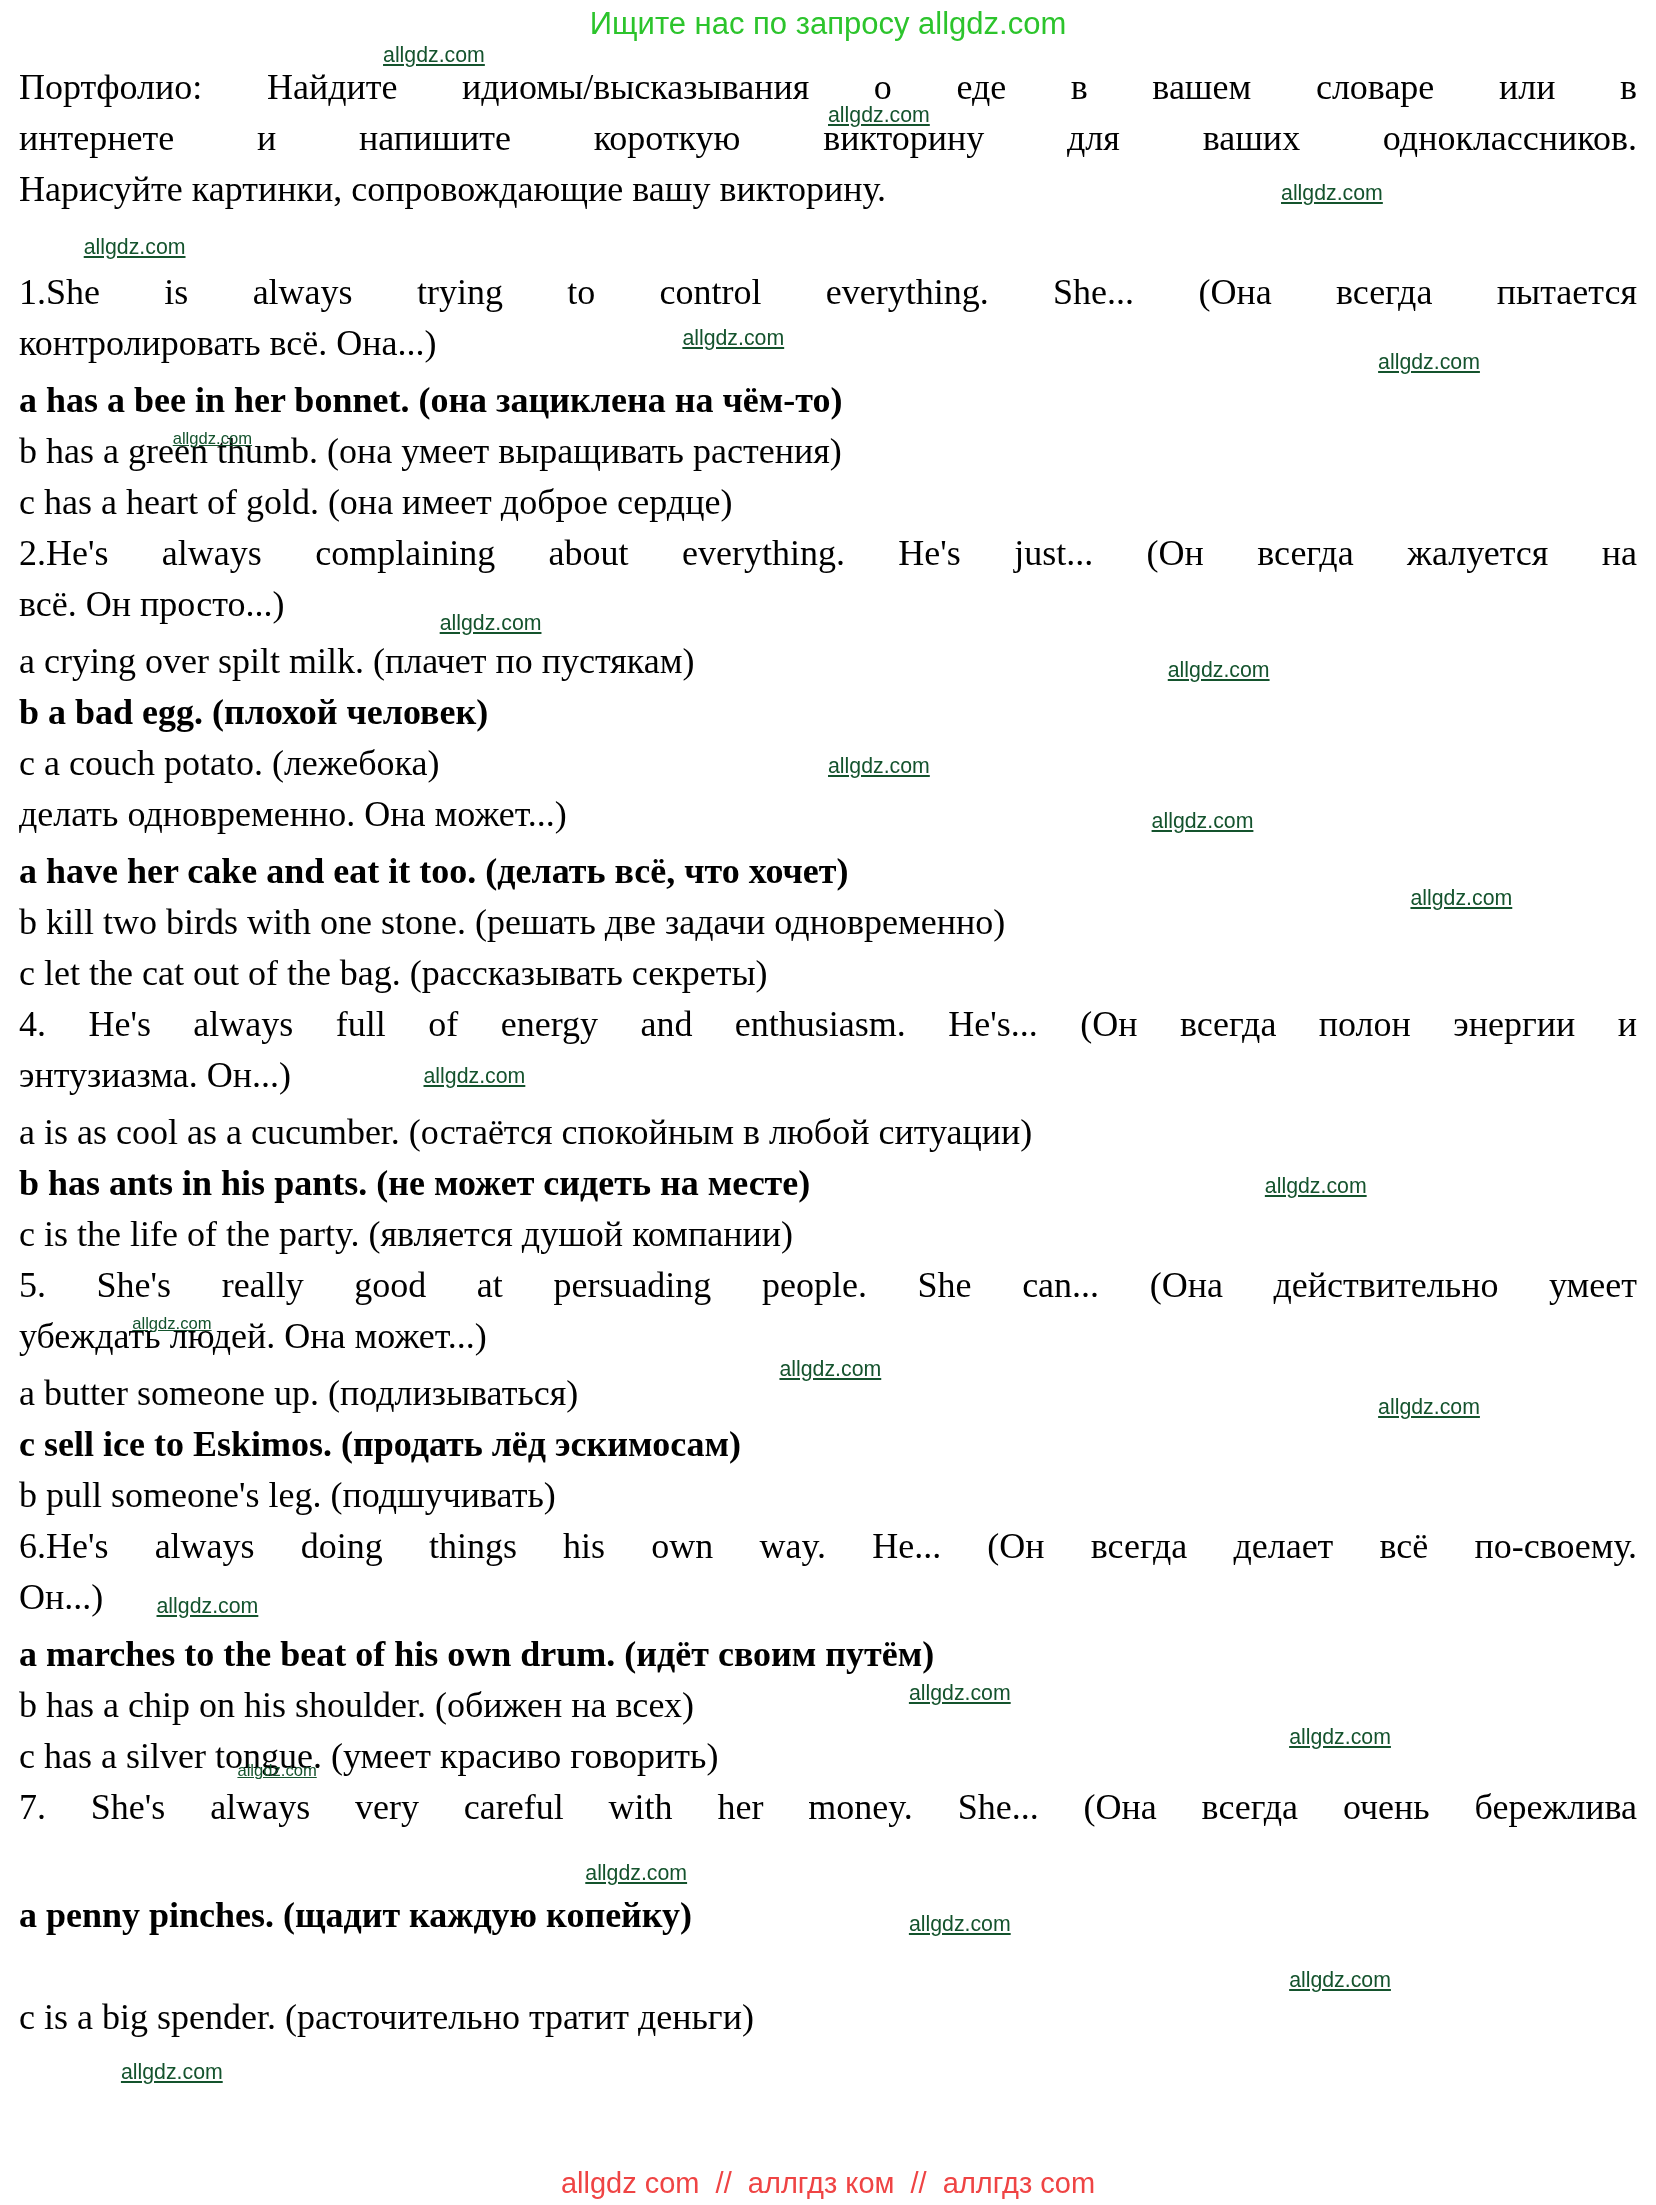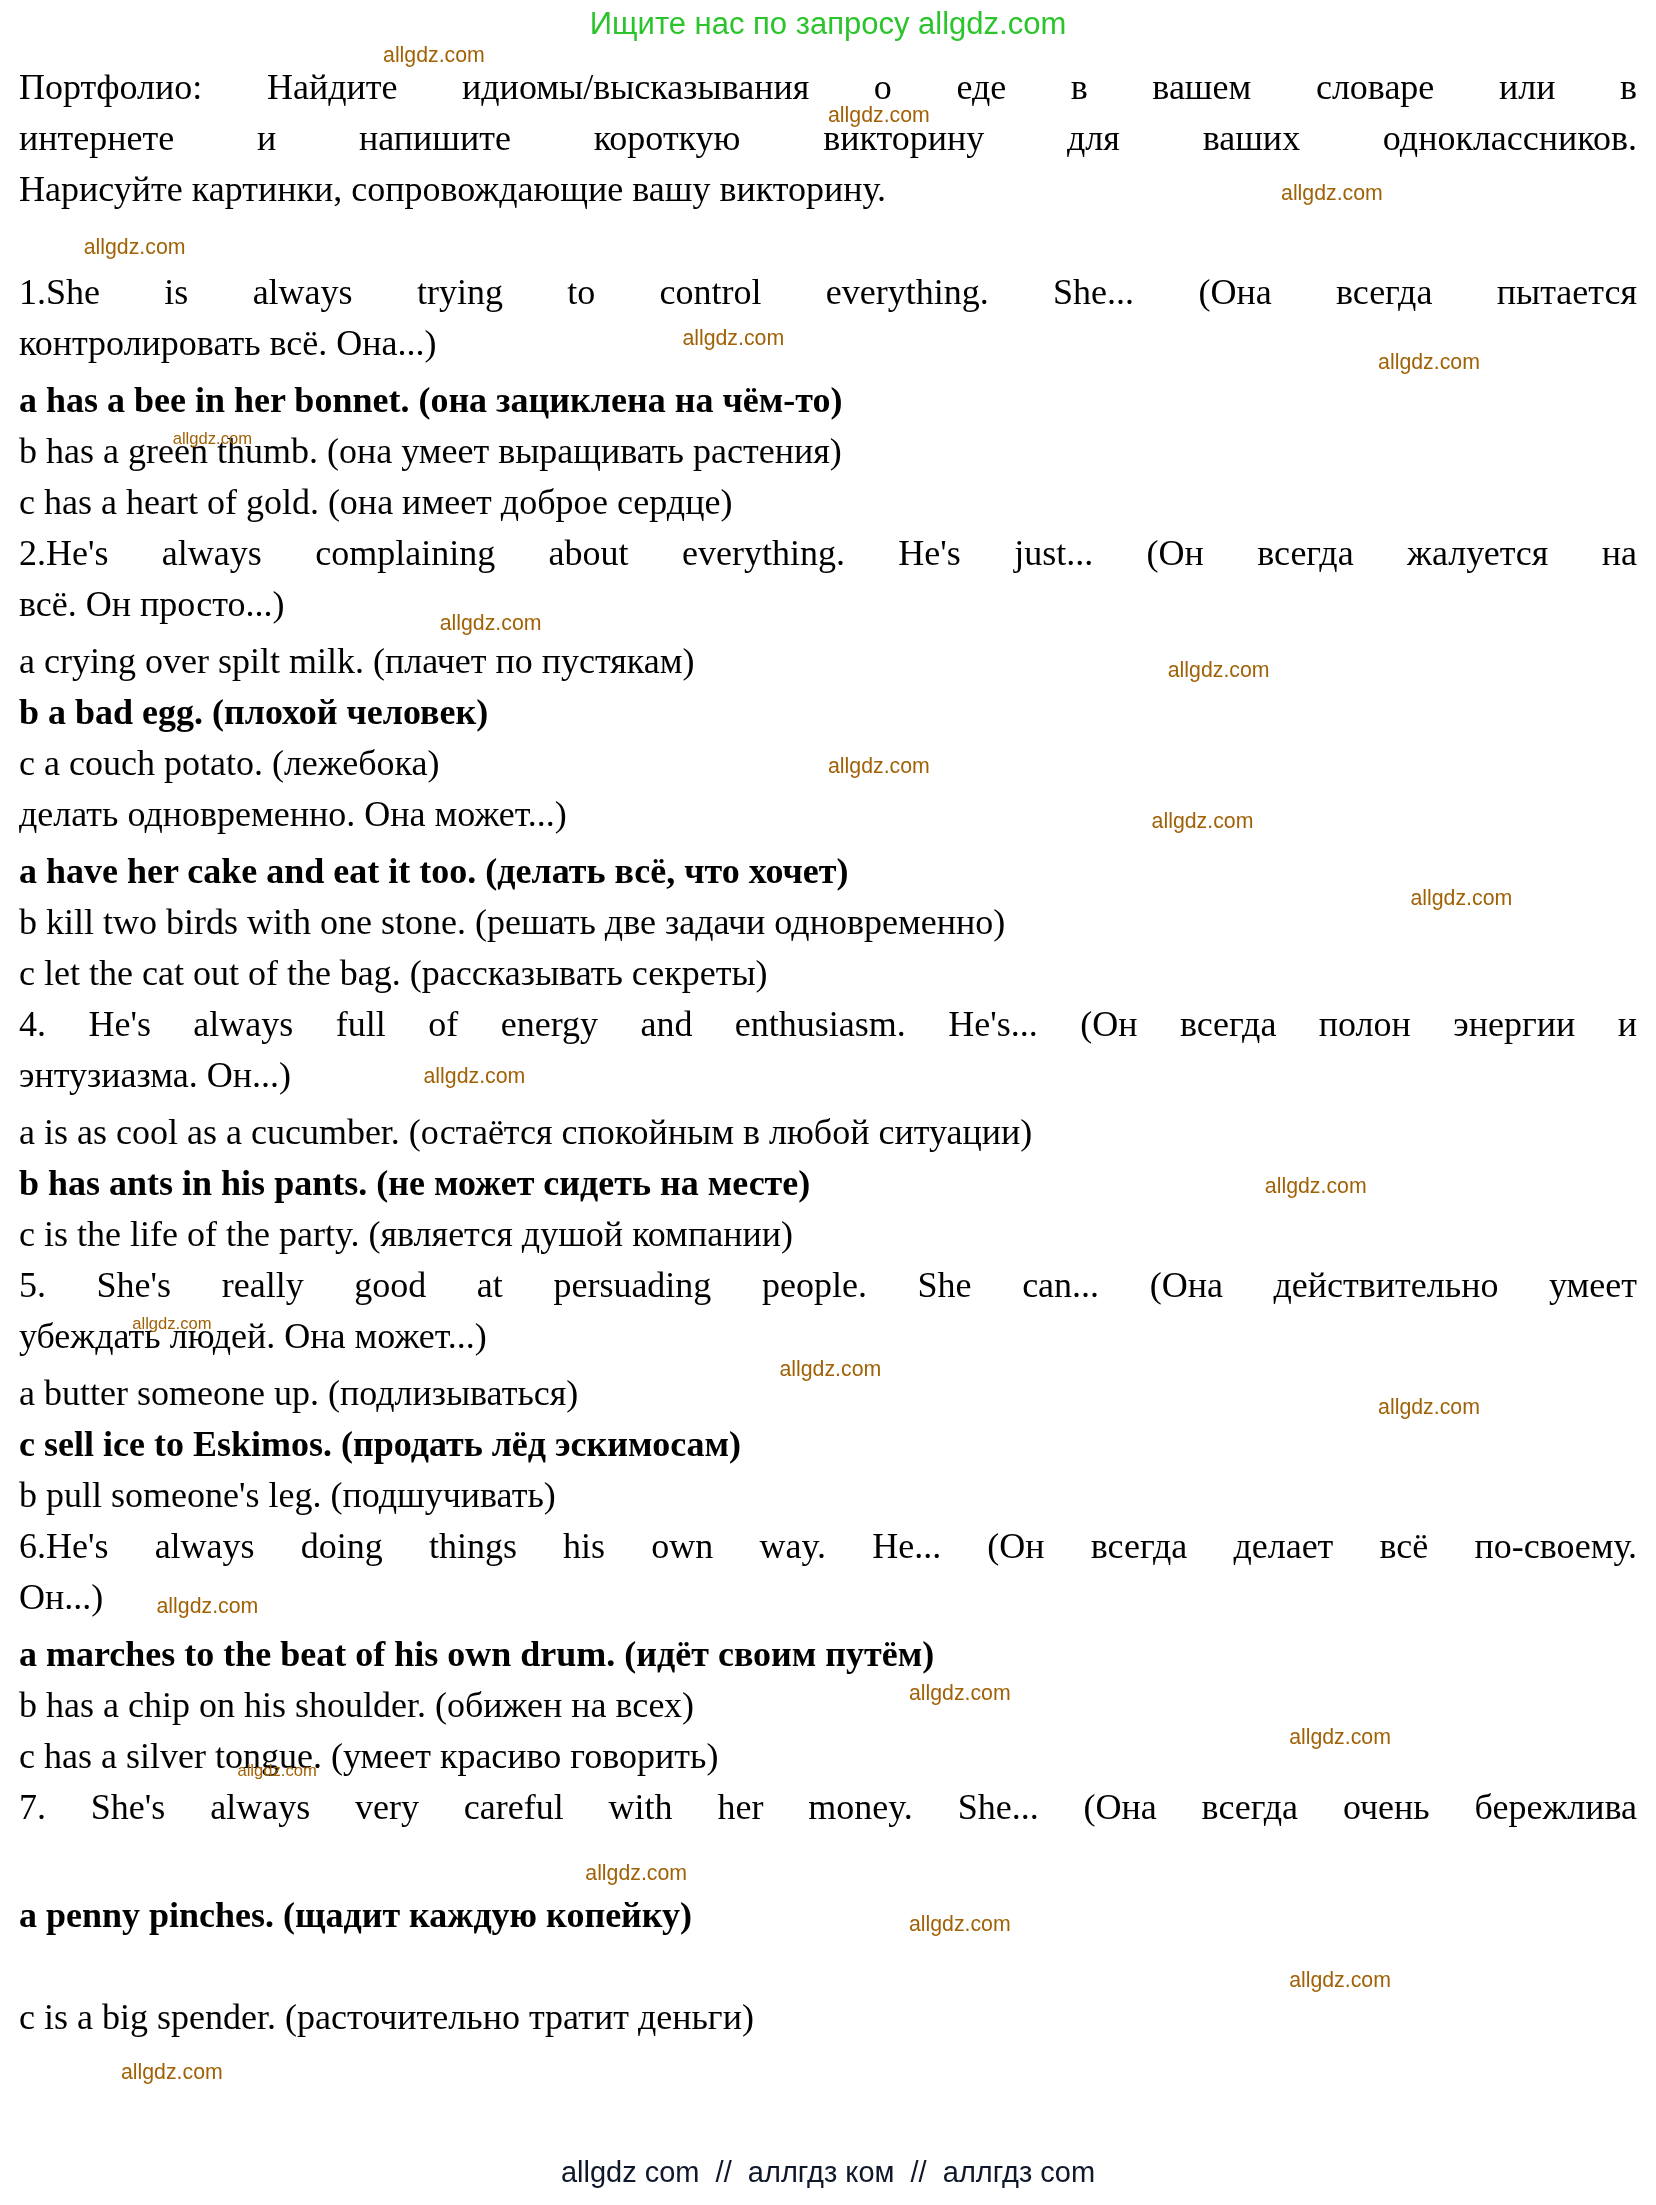--- a/index.html
+++ b/index.html
@@ -38,33 +38,34 @@
     text-align-last:justify;
   }
   .line.opt-a{margin-top:6px;}
   .line.bold{font-weight:bold;}
   .wm{
     position:absolute;
     font-family:"Liberation Sans", sans-serif;
     font-size:21.3px;
     line-height:24px;
     font-weight:400;
-    color:#a16207;
+    color:#14532d;
     white-space:nowrap;
     pointer-events:none;
+    text-decoration:underline;
   }
   .wm.small{font-size:16.6px;line-height:19px;}
   .footer{
     position:absolute;
-    left:0;right:0;bottom:15px;
+    left:0;right:0;bottom:4px;
     text-align:center;
     font-family:"Liberation Sans", sans-serif;
     font-size:29px;
     line-height:35px;
-    color:#0f172a;
+    color:#ef4444;
     white-space:pre;
   }
 </style>
 </head>
 <body>
 
 <div class="page">
 
   <div class="promo">Ищите нас по запросу allgdz.com</div>
 

